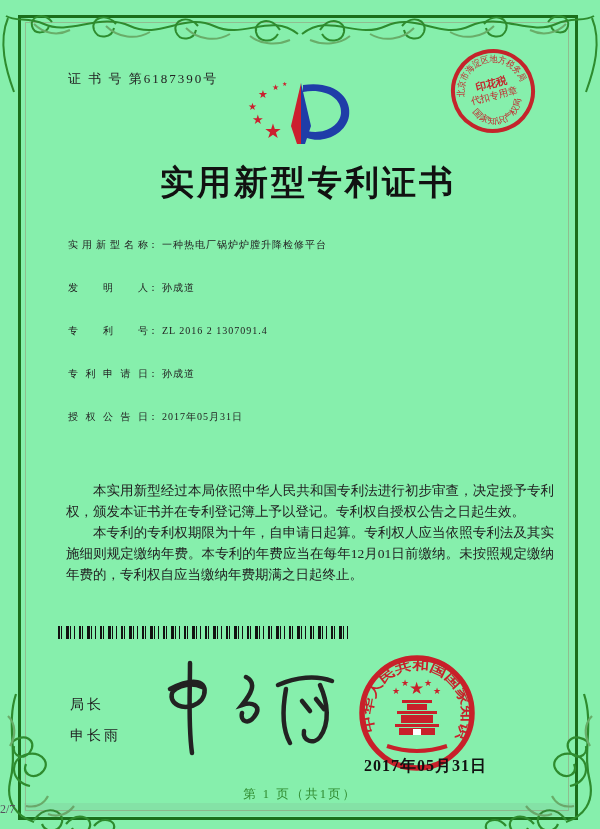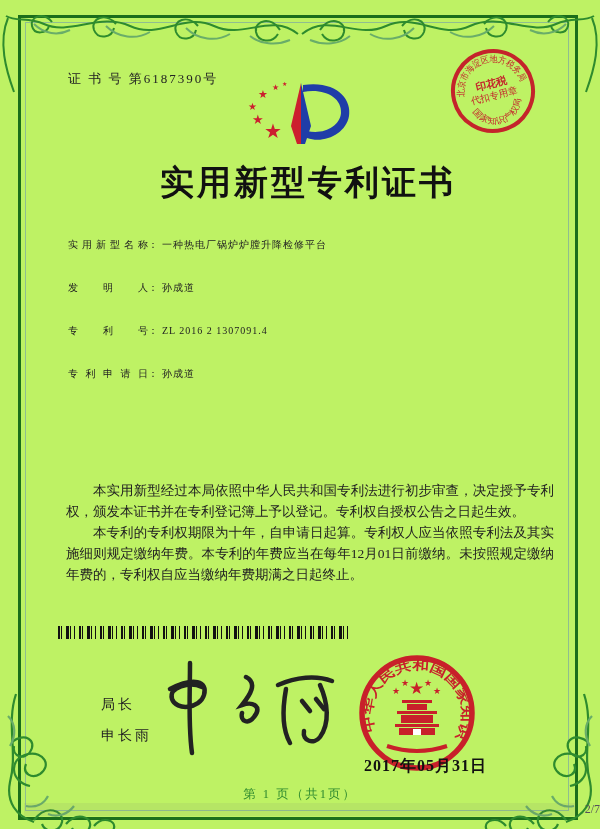--- a/index.html
+++ b/index.html
@@ -1,16 +1,16 @@
 <!DOCTYPE html>
 <html><head>
 <meta charset="utf-8">
 <style>
   html,body{margin:0;padding:0;background:#ffffff;}
-  .page{position:relative;width:600px;height:829px;background:#bef264;overflow:hidden;
+  .page{position:relative;width:600px;height:829px;background:#86efac;overflow:hidden;
         font-family:"Liberation Serif",serif;color:#1c1c1c;}
   
   .frame-outer{position:absolute;left:18px;top:15px;width:554px;height:799px;
                border:3px solid #1b6e1b;}
   .frame-inner{position:absolute;left:25px;top:22px;width:542px;height:787px;
                border:1px solid #8fbe8f;}
   .deco{position:absolute;pointer-events:none;}
   
   .cert-no{position:absolute;left:68px;top:70px;font-size:13px;letter-spacing:2px;color:#222;}
   
@@ -27,34 +27,34 @@
   
   .body-text{position:absolute;left:66px;top:480px;width:488px;font-size:13.5px;
              line-height:21px;text-align:justify;color:#222;}
   .body-text p{margin:0;text-indent:2em;}
   
   .barcode{position:absolute;left:58px;top:626px;width:292px;height:13px;
     background:repeating-linear-gradient(90deg,#111 0 2px,transparent 2px 3px,#111 3px 4px,
       transparent 4px 8px,#111 8px 11px,transparent 11px 12px,#111 12px 13px,
       transparent 13px 16px,#111 16px 17px,transparent 17px 21px);}
   
-  .signer{position:absolute;left:70px;top:696px;font-size:14px;letter-spacing:3px;color:#222;margin-left:31px;}
+  .signer{position:absolute;left:70px;top:696px;font-size:14px;letter-spacing:3px;color:#222;}
   .signer div{margin-bottom:13px;}
   .signature{position:absolute;left:150px;top:655px;width:200px;height:110px;}
   
   .tax-seal{position:absolute;left:448px;top:46px;width:90px;height:90px;}
   .sipo-seal{position:absolute;left:356px;top:652px;width:122px;height:122px;}
   .issue-date{position:absolute;left:364px;top:756px;font-size:16px;font-weight:bold;
               letter-spacing:1px;color:#111;}
   
   .page-info{position:absolute;left:0;top:786px;width:600px;text-align:center;
              font-size:12.5px;color:#2f8a2f;letter-spacing:2px;}
   .pager-band{position:absolute;left:24px;top:803px;width:552px;height:13px;
               background:rgba(120,120,120,0.10);}
-  .pager{position:absolute;left:0;top:802px;width:600px;text-align:right;
+  .pager{position:absolute;left:0;top:802px;width:600px;text-align:left;
          font-size:12px;color:#55505c;}
   svg text{font-family:"Liberation Serif",serif;}
 </style>
 </head>
 <body>
 
 <div class="page">
 
   <div class="frame-outer"></div>
   <div class="frame-inner"></div>
@@ -115,20 +115,23 @@
       <span class="flabel">实用新型名称</span><span class="fsep">：</span><span class="fval">一种热电厂锅炉炉膛升降检修平台</span>
     </li>
     <li class="frow">
       <span class="flabel">发明人</span><span class="fsep">：</span><span class="fval">孙成道</span>
     </li>
     <li class="frow">
       <span class="flabel">专利号</span><span class="fsep">：</span><span class="fval">ZL 2016 2 1307091.4</span>
     </li>
     <li class="frow">
       <span class="flabel">专利申请日</span><span class="fsep">：</span><span class="fval">孙成道</span>
+    </li>
+    <li class="frow">
+      <span class="flabel">授权公告日</span><span class="fsep">：</span><span class="fval">2017年05月31日</span>
     </li>
   </ul>
 
   <div class="body-text">
     <p>本实用新型经过本局依照中华人民共和国专利法进行初步审查，决定授予专利权，颁发本证书并在专利登记簿上予以登记。专利权自授权公告之日起生效。</p>
     <p>本专利的专利权期限为十年，自申请日起算。专利权人应当依照专利法及其实施细则规定缴纳年费。本专利的年费应当在每年12月01日前缴纳。未按照规定缴纳年费的，专利权自应当缴纳年费期满之日起终止。</p>
   </div>
 
   <div class="barcode"></div>
 

